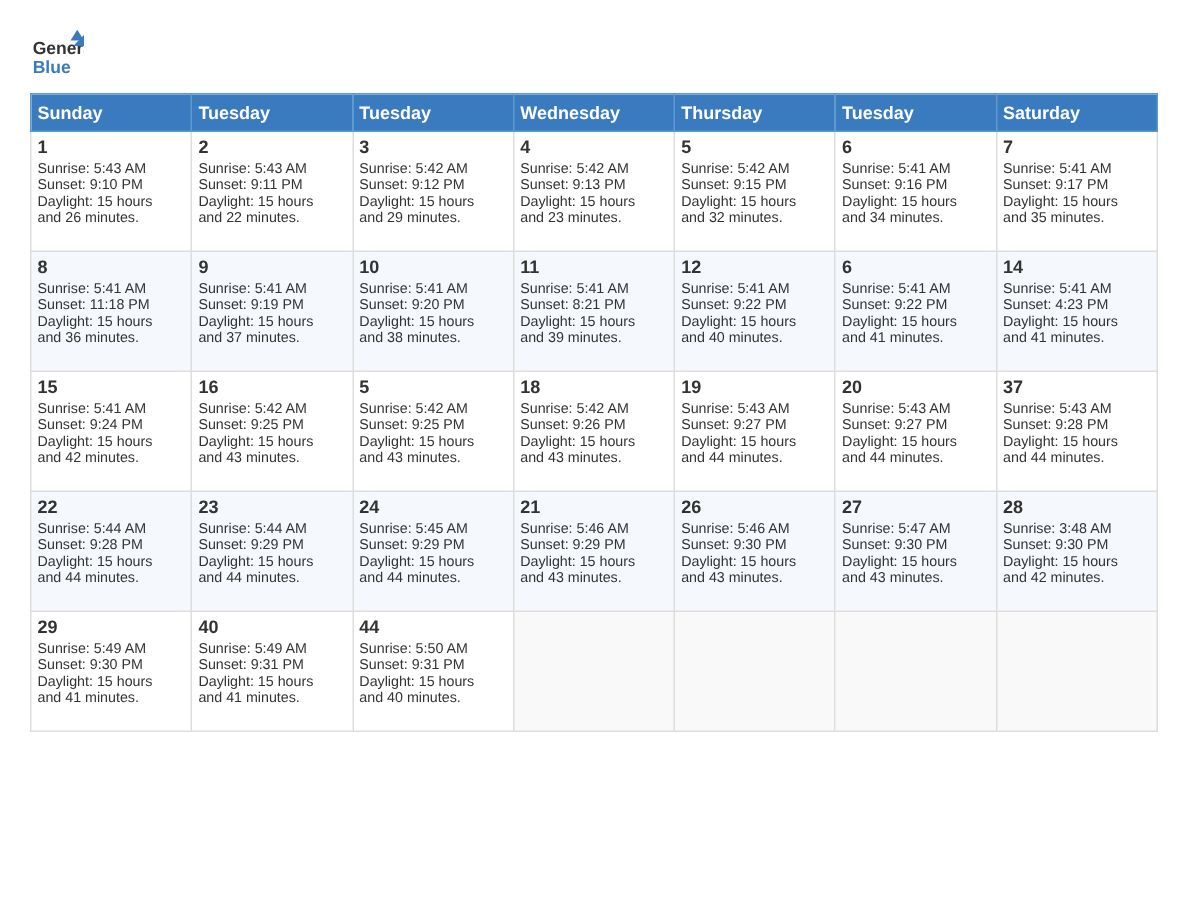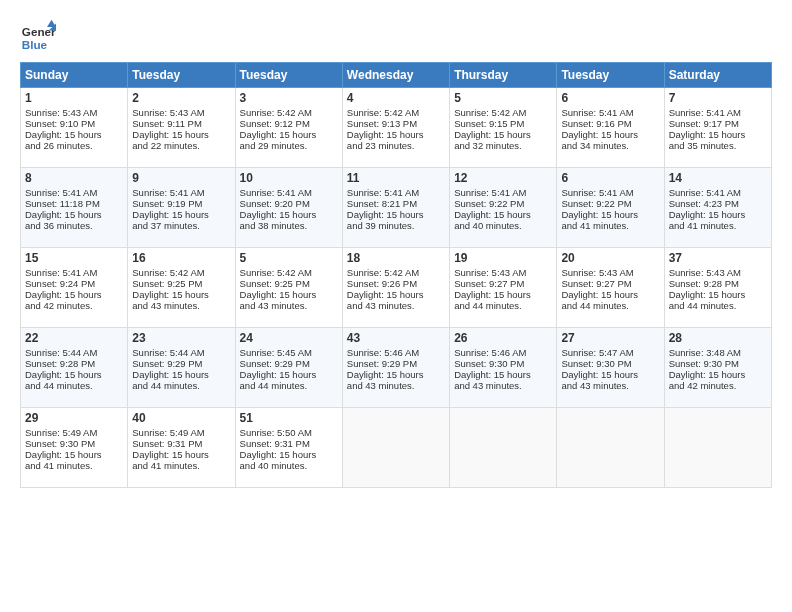--- a/index.html
+++ b/index.html
@@ -280,21 +280,21 @@
             <div>and 44 minutes.</div>
           </td>
           <td>
             <div class="day-num">24</div>
             <div>Sunrise: 5:45 AM</div>
             <div>Sunset: 9:29 PM</div>
             <div>Daylight: 15 hours</div>
             <div>and 44 minutes.</div>
           </td>
           <td>
-            <div class="day-num">43</div>
+            <div class="day-num">21</div>
             <div>Sunrise: 5:46 AM</div>
             <div>Sunset: 9:29 PM</div>
             <div>Daylight: 15 hours</div>
             <div>and 43 minutes.</div>
           </td>
           <td>
             <div class="day-num">26</div>
             <div>Sunrise: 5:46 AM</div>
             <div>Sunset: 9:30 PM</div>
             <div>Daylight: 15 hours</div>
@@ -324,21 +324,21 @@
             <div>and 41 minutes.</div>
           </td>
           <td>
             <div class="day-num">40</div>
             <div>Sunrise: 5:49 AM</div>
             <div>Sunset: 9:31 PM</div>
             <div>Daylight: 15 hours</div>
             <div>and 41 minutes.</div>
           </td>
           <td>
-            <div class="day-num">51</div>
+            <div class="day-num">44</div>
             <div>Sunrise: 5:50 AM</div>
             <div>Sunset: 9:31 PM</div>
             <div>Daylight: 15 hours</div>
             <div>and 40 minutes.</div>
           </td>
           <td class="empty-cell"></td>
           <td class="empty-cell"></td>
           <td class="empty-cell"></td>
           <td class="empty-cell"></td>
         </tr>

